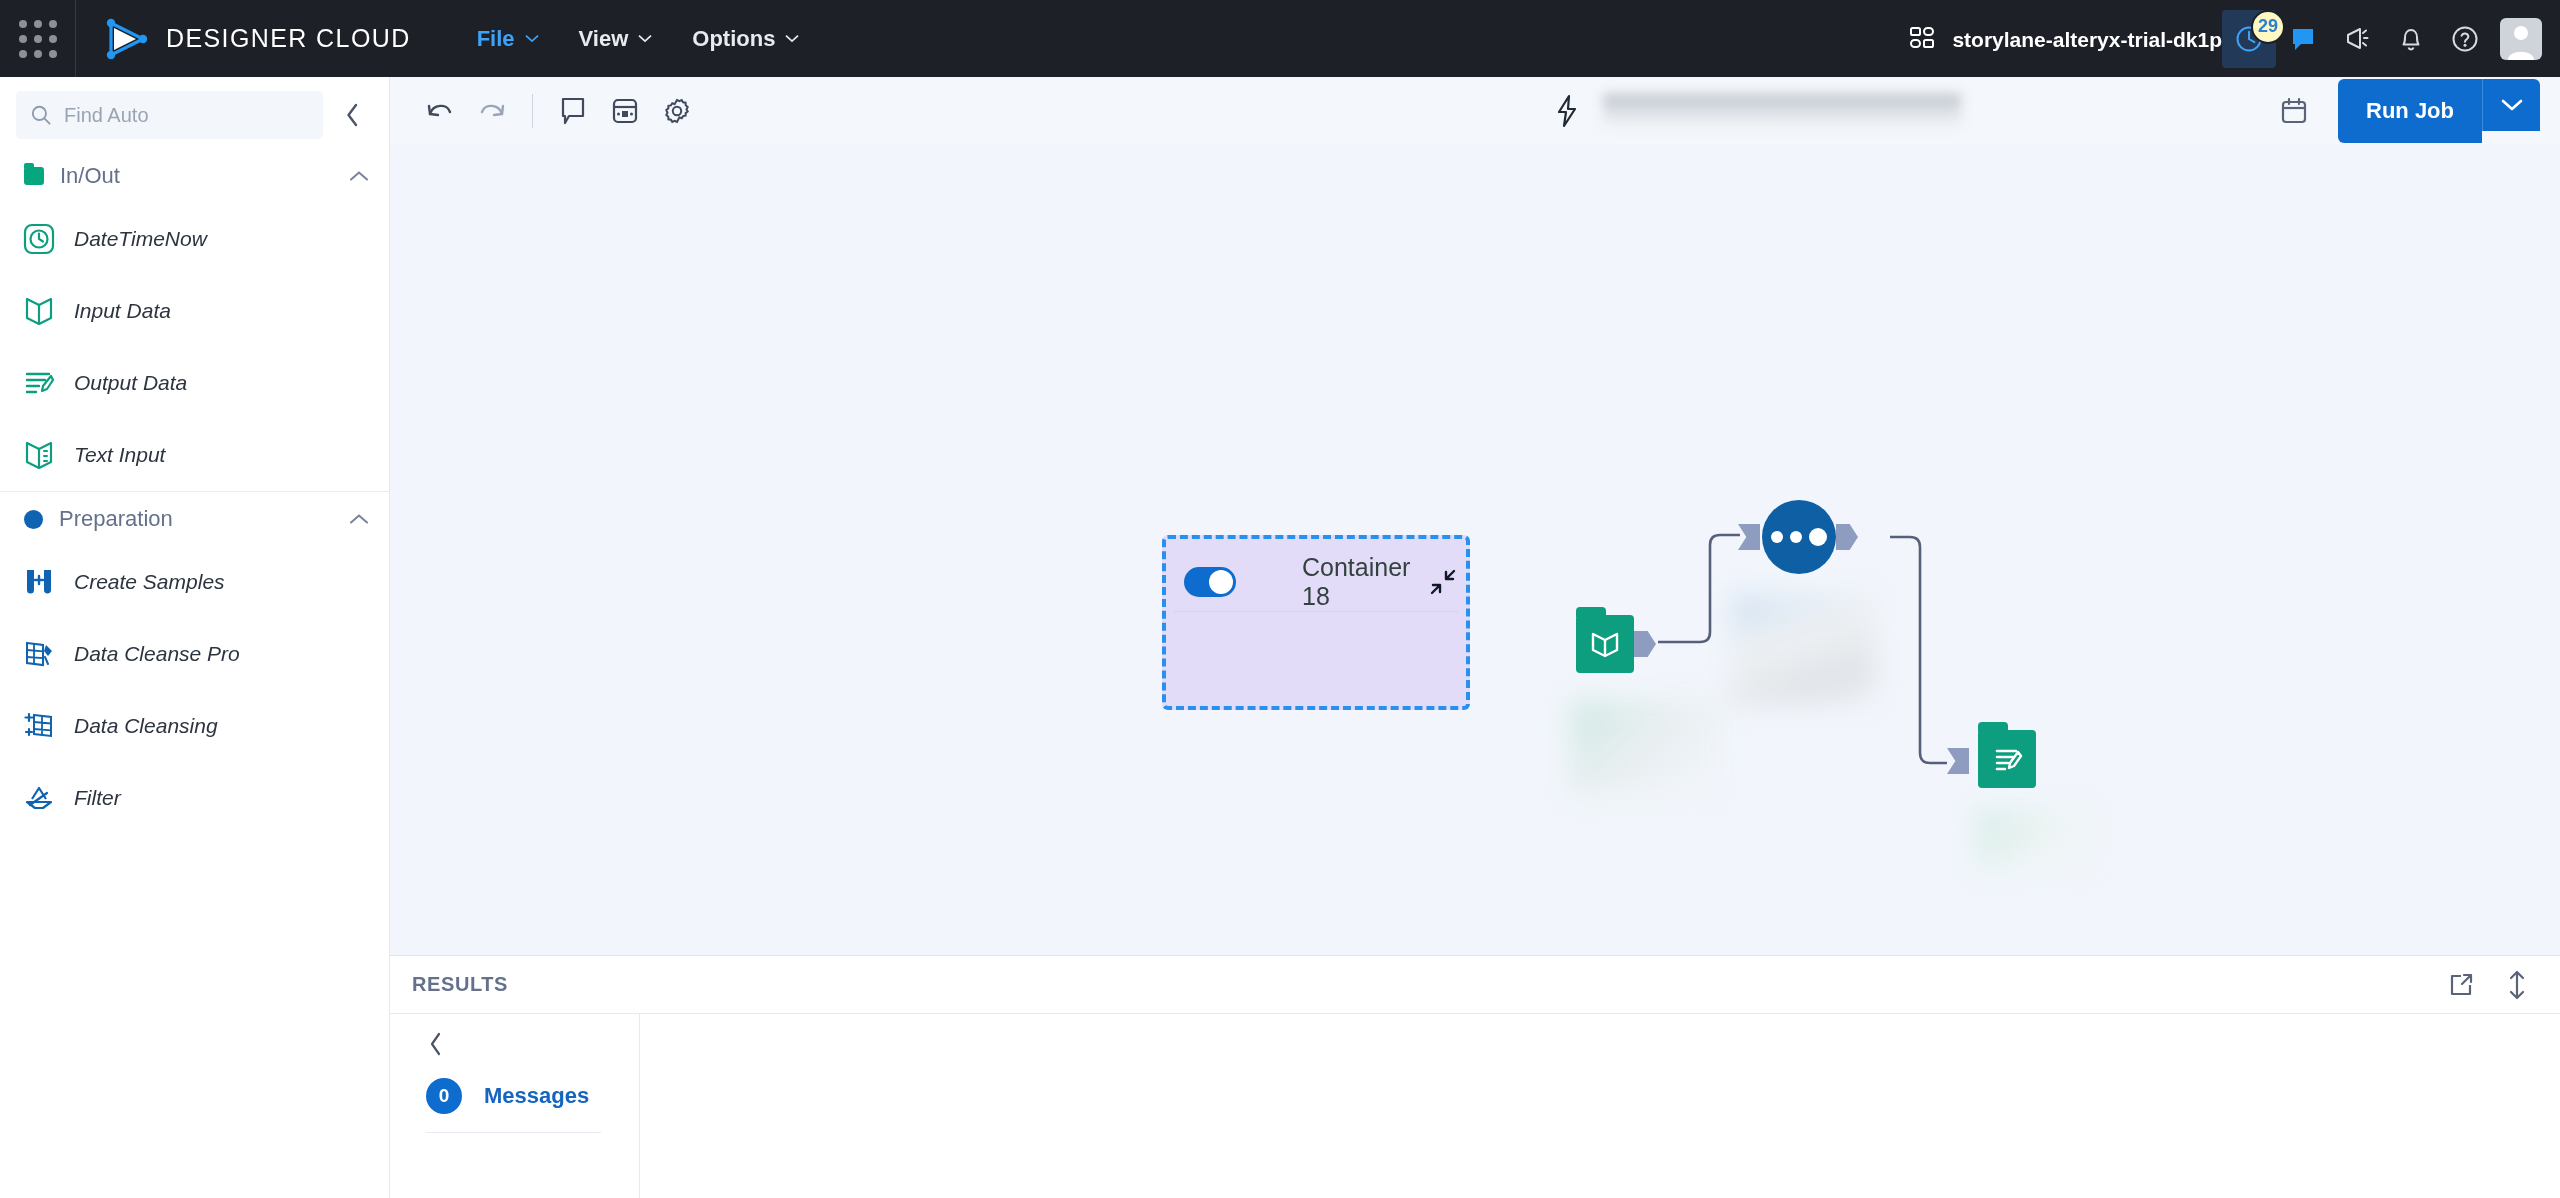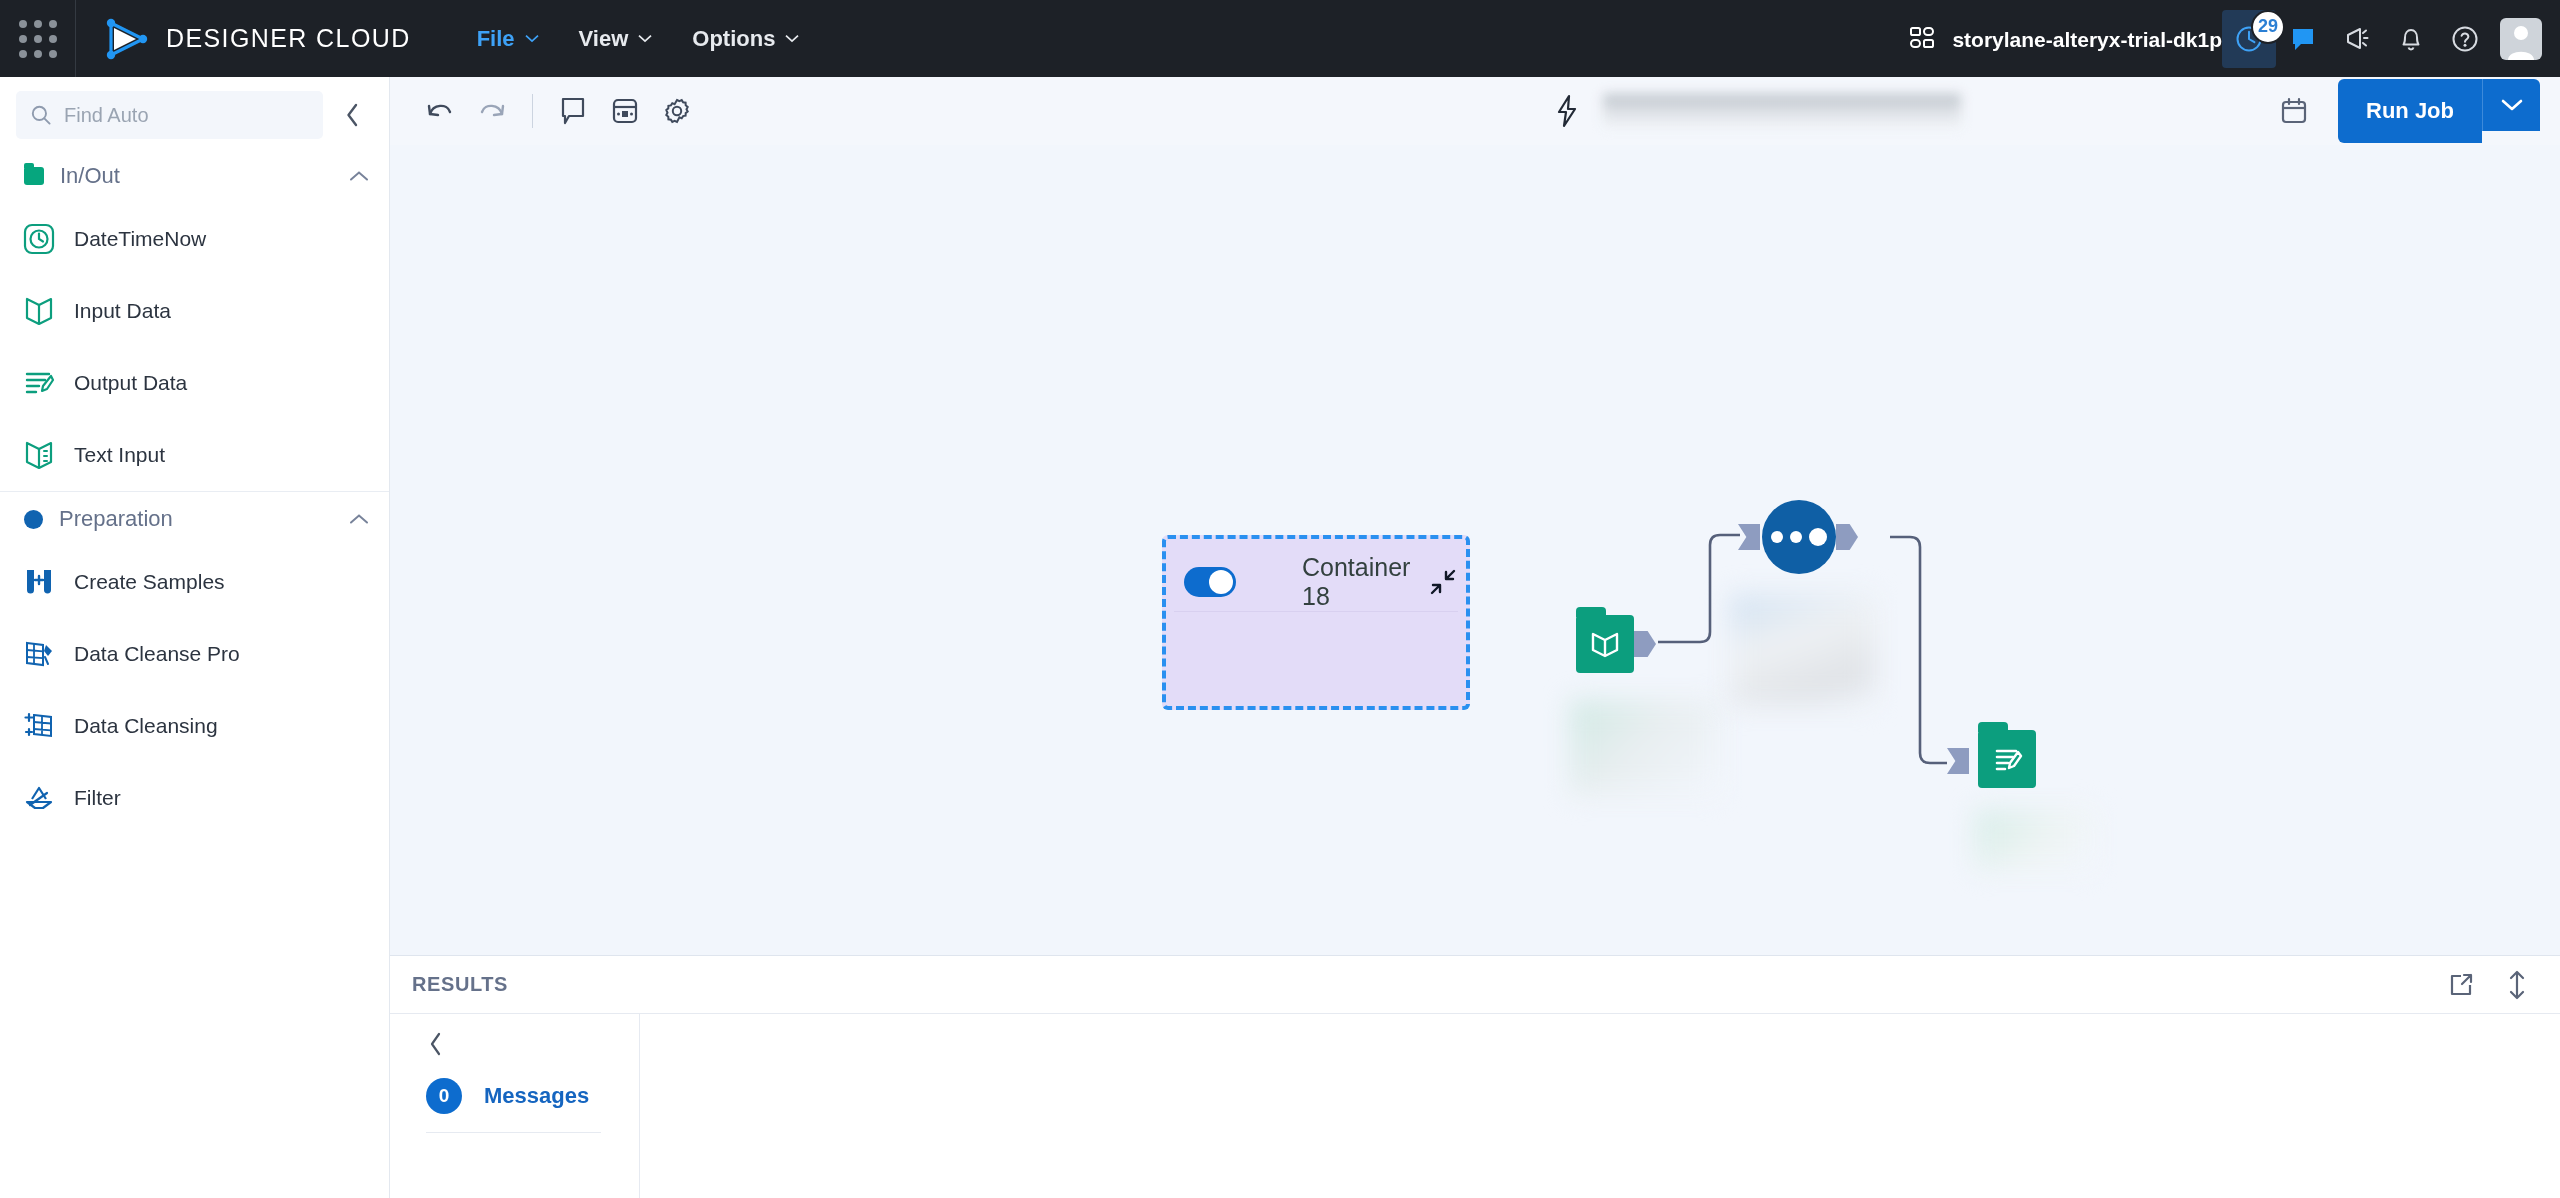--- a/index.html
+++ b/index.html
@@ -61,21 +61,21 @@
   .workspace-name { font-size: 21px; font-weight: 700; color: #fff; white-space: nowrap; }
 
   .ticon {
     width: 54px; height: 58px; display: flex; align-items: center; justify-content: center;
     cursor: pointer; position: relative; border-radius: 4px;
   }
   .ticon.sel { background: #223a57; }
   .badge {
     position: absolute; top: 0px; right: -9px;
     min-width: 34px; height: 34px; border-radius: 17px;
-    background: #ffffff; color: #2b7fd4;
+    background: #fef9c3; color: #2b7fd4;
     font-size: 18px; font-weight: 700;
     display: flex; align-items: center; justify-content: center;
     border: 2px solid #1d2127;
   }
   .avatar {
     width: 42px; height: 42px; border-radius: 6px; background: #cfd4da;
     display: flex; align-items: flex-end; justify-content: center; overflow: hidden;
     margin-left: 8px; cursor: pointer;
   }
 
@@ -106,21 +106,21 @@
   }
   .cat-header.first { border-top: none; }
   .cat-dot-sq { width: 20px; height: 18px; background: #06a67e; border-radius: 2px 3px 3px 3px; position: relative; }
   .cat-dot-sq::before { content:""; position:absolute; top:-4px; left:0; width:10px; height:5px; background:#06a67e; border-radius:2px 2px 0 0; }
   .cat-dot-circle { width: 19px; height: 19px; border-radius: 50%; background: #1063b0; }
   .cat-title { font-size: 22px; color: #65718a; flex: 1 1 auto; }
   .cat-caret { width: 20px; height: 12px; }
 
   .tool-row {
     display: flex; align-items: center; gap: 18px;
-    padding: 10px 20px 10px 22px; height: 72px; cursor: pointer;
+    padding: 10px 20px 10px 22px; height: 72px; cursor: pointer; font-style: italic;
   }
   .tool-ico { width: 34px; height: 34px; flex: 0 0 34px; display:flex; align-items:center; justify-content:center; }
   .tool-label { font-size: 21px; color: #2c3440; }
 
   
   .canvas-col { flex: 1 1 auto; display: flex; flex-direction: column; min-width: 0; }
   .canvas-toolbar {
     height: 68px; flex: 0 0 68px; background: #f4f7fc;
     display: flex; align-items: center; padding: 0 20px 0 24px;
     position: relative;

